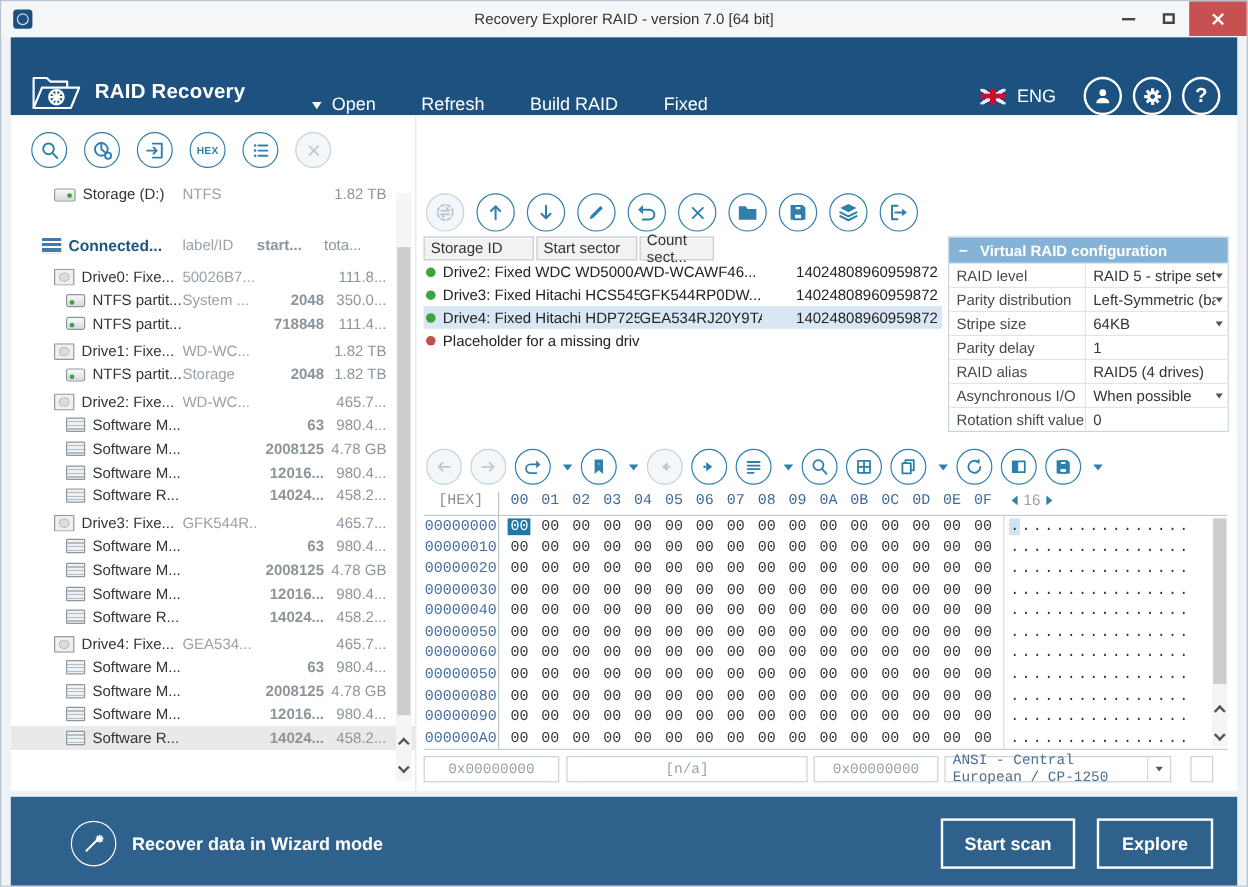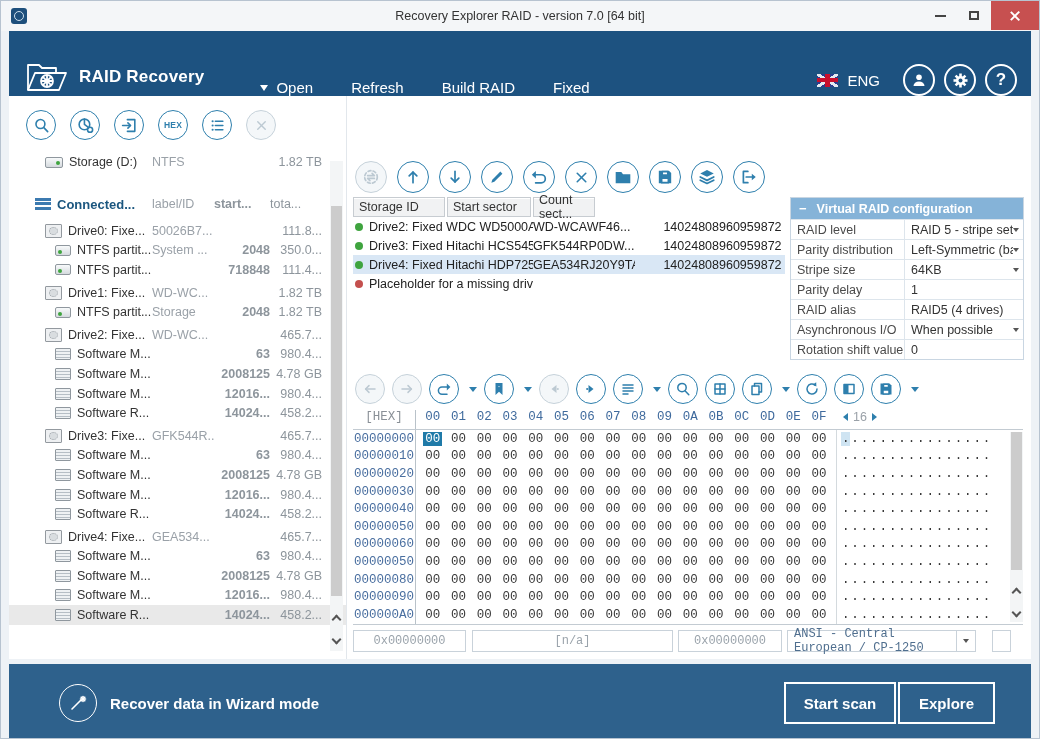--- a/index.html
+++ b/index.html
@@ -160,21 +160,21 @@
   .hs-4{width:170px;margin-left:5px;justify-content:flex-start;padding-left:6px;color:#4f6e8e;}
   .hs-dd{width:19px;height:22px;border:1px solid #c9d2da;border-left:none;display:flex;align-items:center;justify-content:center;background:#fff;}
   .hs-5{width:19px;margin-left:16px;}
 
   
   .gapstrip{height:5px;margin:0 8px;background:#eef2f6;}
   .footer{height:78px;margin:0 8px;background:#2e618c;display:flex;align-items:center;color:#fff;}
   .wizard{display:flex;align-items:center;gap:13px;margin-left:50px;}
   .wizicon{width:38px;height:38px;border:1.6px solid #fff;border-radius:50%;display:flex;align-items:center;justify-content:center;}
   .wizard-label{font-size:15px;font-weight:bold;}
-  .fbtns{margin-left:auto;display:flex;gap:2px;margin-right:36px;}
+  .fbtns{margin-left:auto;display:flex;gap:18px;margin-right:20px;}
   .fbtn{height:42px;border:2px solid #fff;background:transparent;color:#fff;font-size:15px;font-weight:bold;display:flex;align-items:center;justify-content:center;font-family:"Liberation Sans",sans-serif;}
   .fbtn.scan{width:112px;}
   .fbtn.explore{width:97px;}
 </style>
 </head>
 <body>
 
 <div class="window">
 
   <div class="titlebar">

